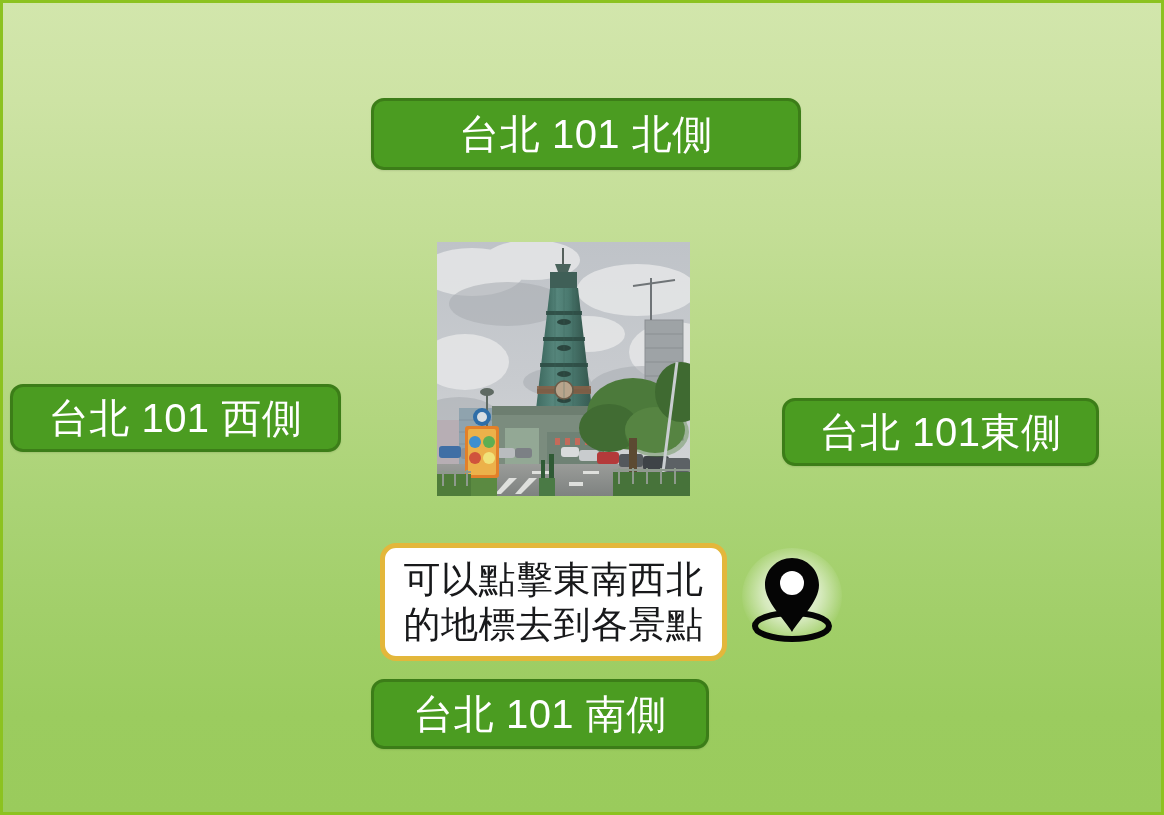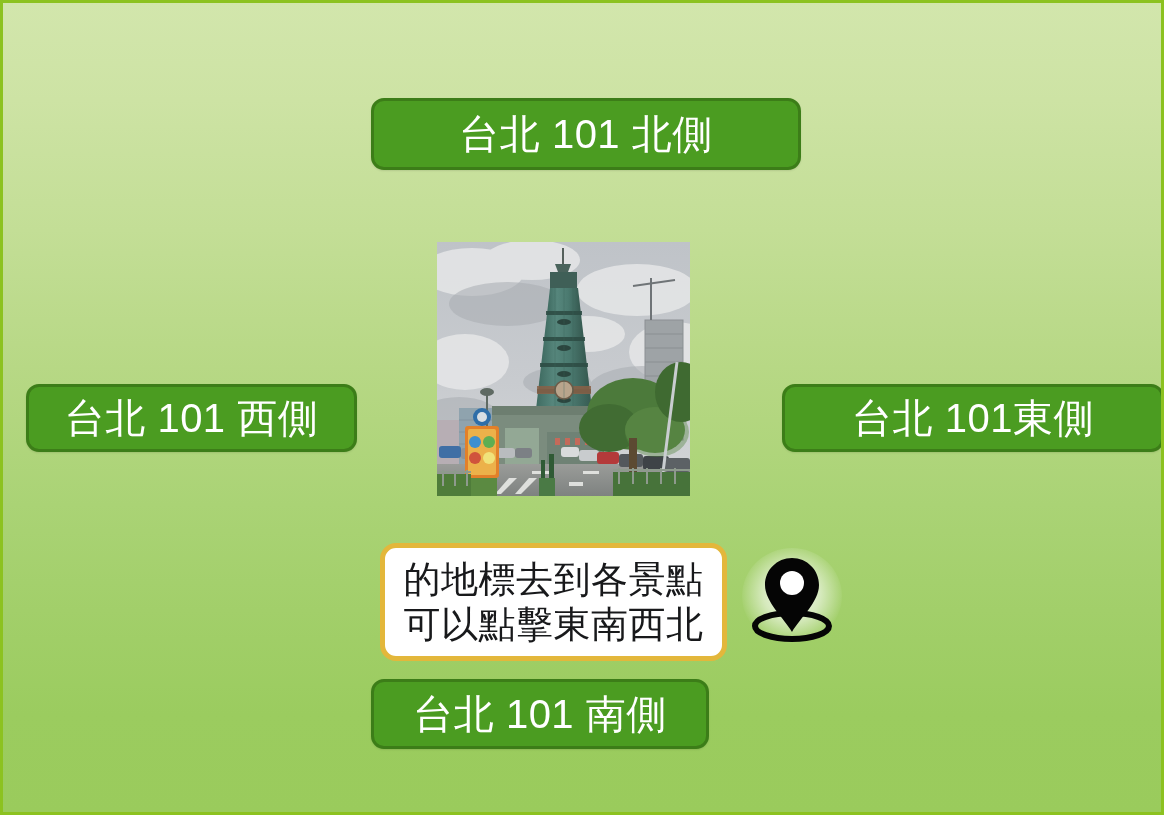--- a/index.html
+++ b/index.html
@@ -46,22 +46,22 @@
     align-items: center;
     justify-content: center;
     text-align: left;
     cursor: pointer;
     box-shadow: 0 1px 2px rgba(0,0,0,0.10);
     white-space: pre;
     user-select: none;
   }
 
   #btn-north { left: 368px; top: 95px;  width: 430px; height: 72px; }
-  #btn-west  { left: 23px;  top: 381px; width: 331px; height: 68px; }
-  #btn-east  { left: 779px; top: 381px; width: 382px; height: 68px; }
+  #btn-west  { left: 7px;  top: 381px; width: 331px; height: 68px; }
+  #btn-east  { left: 779px; top: 395px; width: 317px; height: 68px; }
   #btn-south { left: 368px; top: 676px; width: 338px; height: 70px; }
 
   
   .photo-frame {
     position: absolute;
     left: 434px;
     top: 239px;
     width: 253px;
     height: 254px;
     overflow: hidden;
@@ -310,22 +310,22 @@
             <line x1="224" y1="226" x2="224" y2="242"></line>
             <line x1="238" y1="226" x2="238" y2="242"></line>
             <line x1="176" y1="228" x2="253" y2="228"></line>
           </g>
         </g>
       </g>
     </svg>
   </div>
 
   <div class="callout">
+    <span>可以點擊東南西北</span>
     <span>的地標去到各景點</span>
-    <span>可以點擊東南西北</span>
   </div>
 
   <div class="pin">
     <svg width="106" height="100" viewBox="0 0 106 100" xmlns="http://www.w3.org/2000/svg">
       <defs>
         <radialGradient id="glowG" cx="50%" cy="48%" r="52%">
           <stop offset="0%" stop-color="#ffffff" stop-opacity="0.95"></stop>
           <stop offset="55%" stop-color="#ffffff" stop-opacity="0.55"></stop>
           <stop offset="100%" stop-color="#ffffff" stop-opacity="0"></stop>
         </radialGradient>

